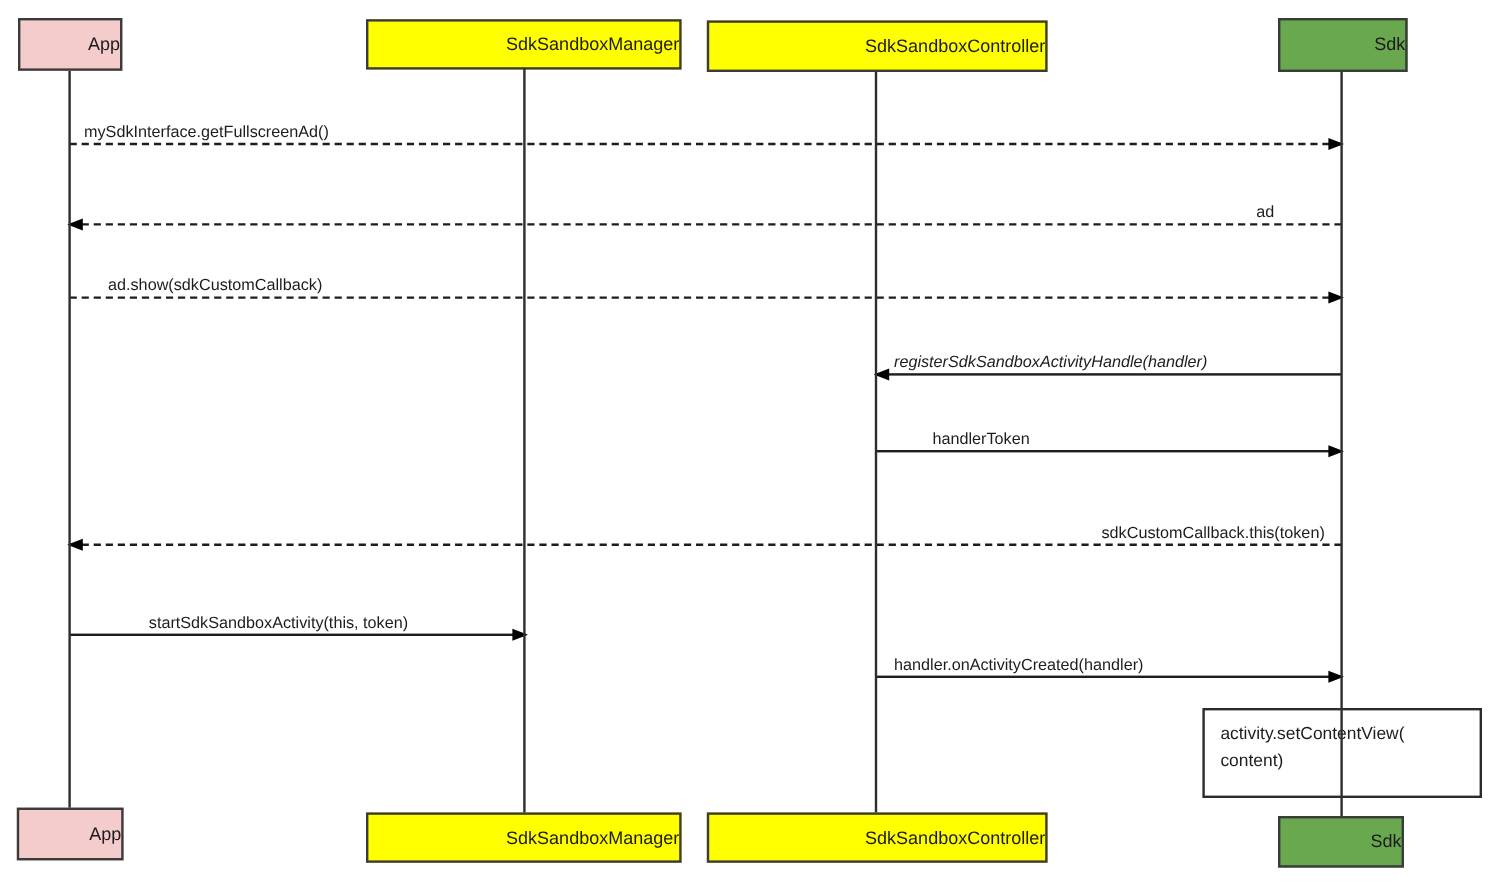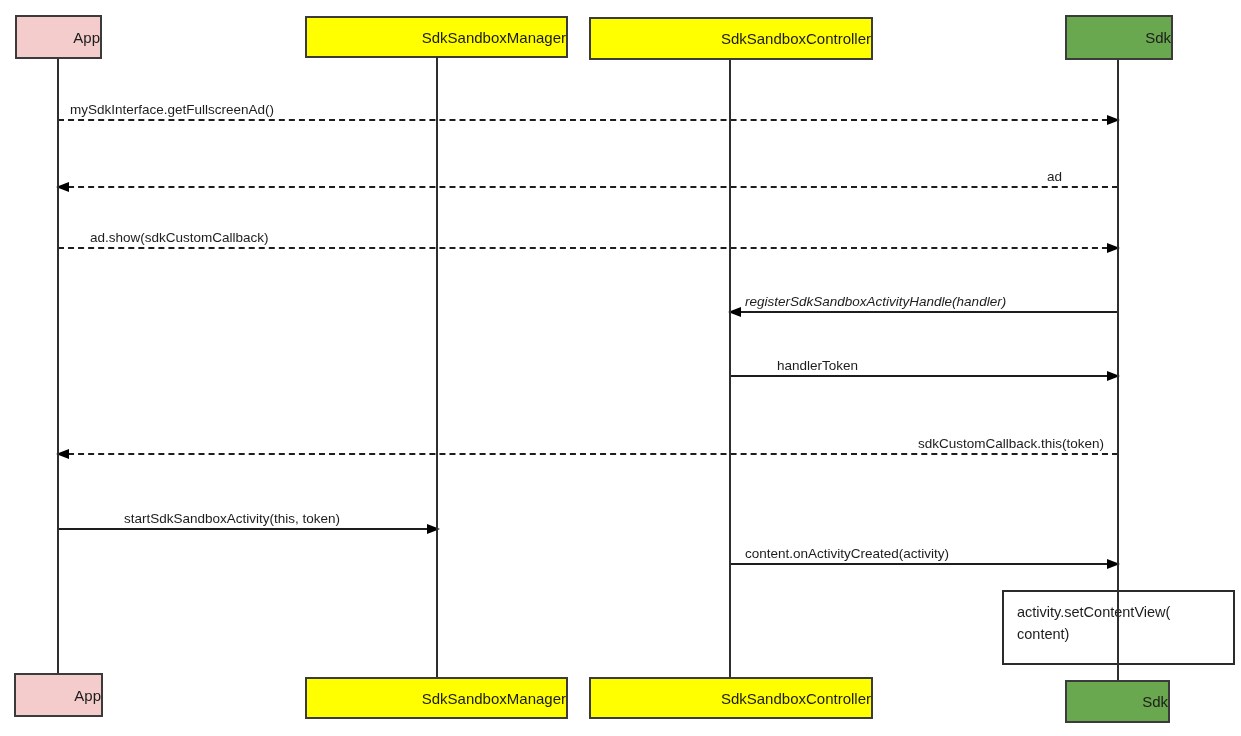--- a/index.html
+++ b/index.html
@@ -105,21 +105,21 @@
     <i class="head to-left"></i>
   </div>
 
   <div class="msg" style="left:58px; top:530px; width:380px;">
     <span class="lbl" style="left:28px;margin-left:38px;">startSdkSandboxActivity(this, token)</span>
     <div class="line solid"></div>
     <i class="head to-right"></i>
   </div>
 
   <div class="msg" style="left:730px; top:565px; width:388px;">
-    <span class="lbl" style="left:15px;">content.onActivityCreated(activity)</span>
+    <span class="lbl" style="left:15px;">handler.onActivityCreated(handler)</span>
     <div class="line solid"></div>
     <i class="head to-right"></i>
   </div>
 
   <div class="note" style="left:1002px; top:590px; width:233px; height:75px;">activity.setContentView(
 content)</div>
 
 </div>
 
 </body></html>

